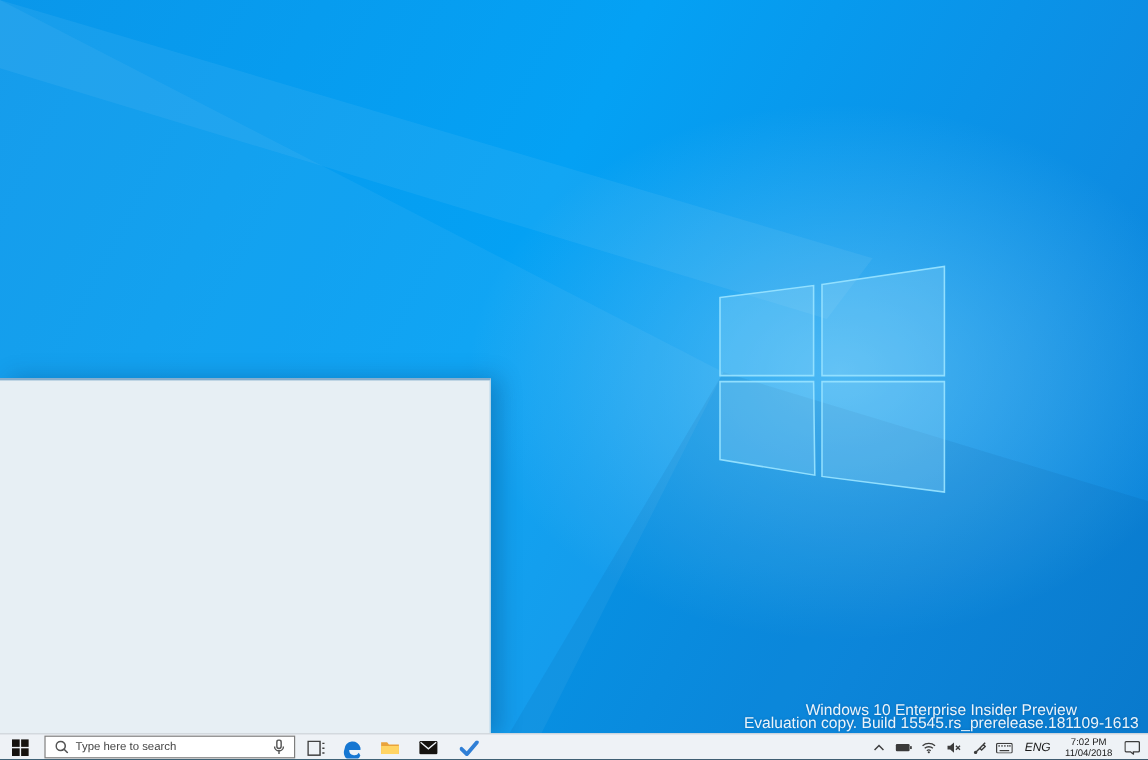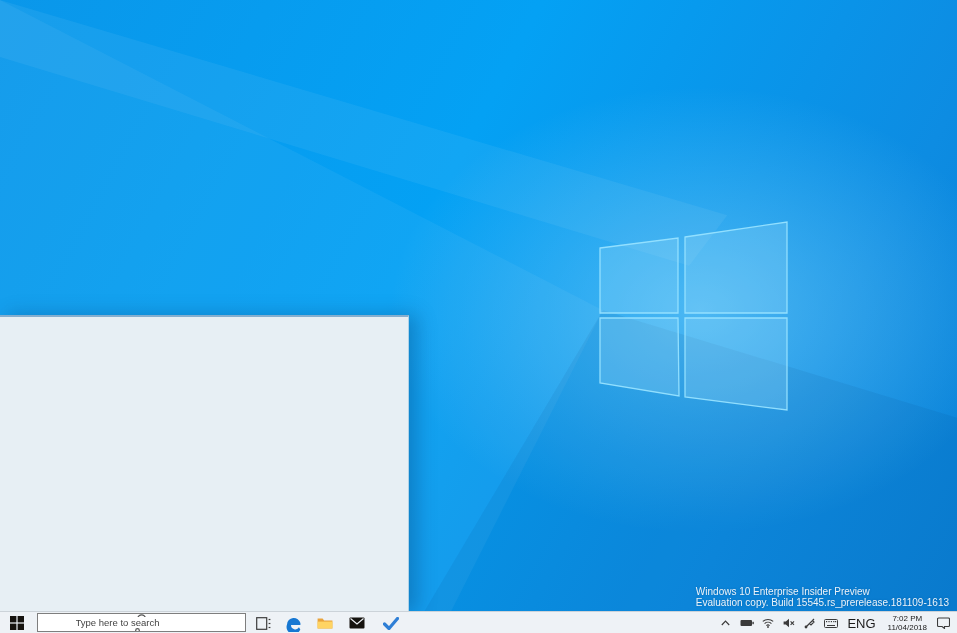--- a/index.html
+++ b/index.html
@@ -7,36 +7,36 @@
     font-family:"Liberation Sans","DejaVu Sans",sans-serif;
     background:
       radial-gradient(ellipse 430px 310px at 700px 310px, rgba(140,220,255,.50), rgba(140,220,255,0) 72%),
       linear-gradient(118deg,#0a97ea 0%,#04a1f4 42%,#0d8ce2 78%,#0a80d5 100%);}
   .beam{position:absolute;inset:0;pointer-events:none;}
   .beam.b1{background:rgba(255,255,255,.06);clip-path:polygon(0 0,76% 34%,72% 42%,0 9%);}
   .beam.b2{background:rgba(255,255,255,.05);clip-path:polygon(0 0,63% 49%,46% 100%,0 100%, 0 30%);}
   .beam.b3{background:rgba(0,40,95,.07);clip-path:polygon(63% 49%,100% 66%,100% 100%,43% 100%);}
   #winlogo{position:absolute;left:560px;top:190px;}
   
-  #watermark{position:absolute;right:8px;top:586px;text-align:left;color:rgba(255,255,255,.92);
-    font-size:10px;line-height:11px;text-shadow:0 0 2px rgba(0,60,120,.4);}
+  #watermark{position:absolute;right:8px;top:586px;text-align:center;color:rgba(255,255,255,.92);
+    font-size:13px;line-height:11px;text-shadow:0 0 2px rgba(0,60,120,.4);}
   
   #startmenu{position:absolute;left:0;top:315px;width:408px;height:296px;background:#e7eff4;
     border-top:2px solid rgba(13,95,160,.45);border-right:1px solid #aed2e8;
     box-shadow:8px 0 18px rgba(0,40,90,.28);}
   
   #taskbar{position:absolute;left:0;top:611px;width:957px;height:22px;background:#eef2f6;border-top:1px solid #ccd3d9;display:flex;align-items:center;}
   .tb-btn{height:22px;display:flex;align-items:center;justify-content:center;cursor:pointer;}
   #searchbox{position:absolute;left:37px;top:1px;width:209px;height:19px;background:#fff;border:1px solid #7e7e7e;
-    display:flex;align-items:center;box-sizing:border-box;flex-direction:column;}
+    display:flex;align-items:center;box-sizing:border-box;}
   #searchbox input{border:none;outline:none;flex:1;font-size:9.5px;font-family:inherit;color:#333;background:transparent;padding:0;}
   #searchbox input::placeholder{color:#444;}
   #tray{position:absolute;right:0;top:0;height:22px;display:flex;align-items:center;gap:2px;padding-right:4px;}
   .tray-ic{width:19px;height:22px;display:flex;align-items:center;justify-content:center;cursor:pointer;}
-  #lang{font-size:13px;color:#1b1b1b;padding:0 5px;cursor:pointer;}
+  #lang{font-size:10px;color:#1b1b1b;padding:0 5px;cursor:pointer;font-style:italic;}
   #clock{font-size:8px;line-height:9px;color:#1b1b1b;text-align:center;padding:0 5px;cursor:pointer;}
 </style>
 </head>
 <body>
 
 <div id="screen">
 
   <div class="beam b1"></div>
   <div class="beam b2"></div>
   <div class="beam b3"></div>

